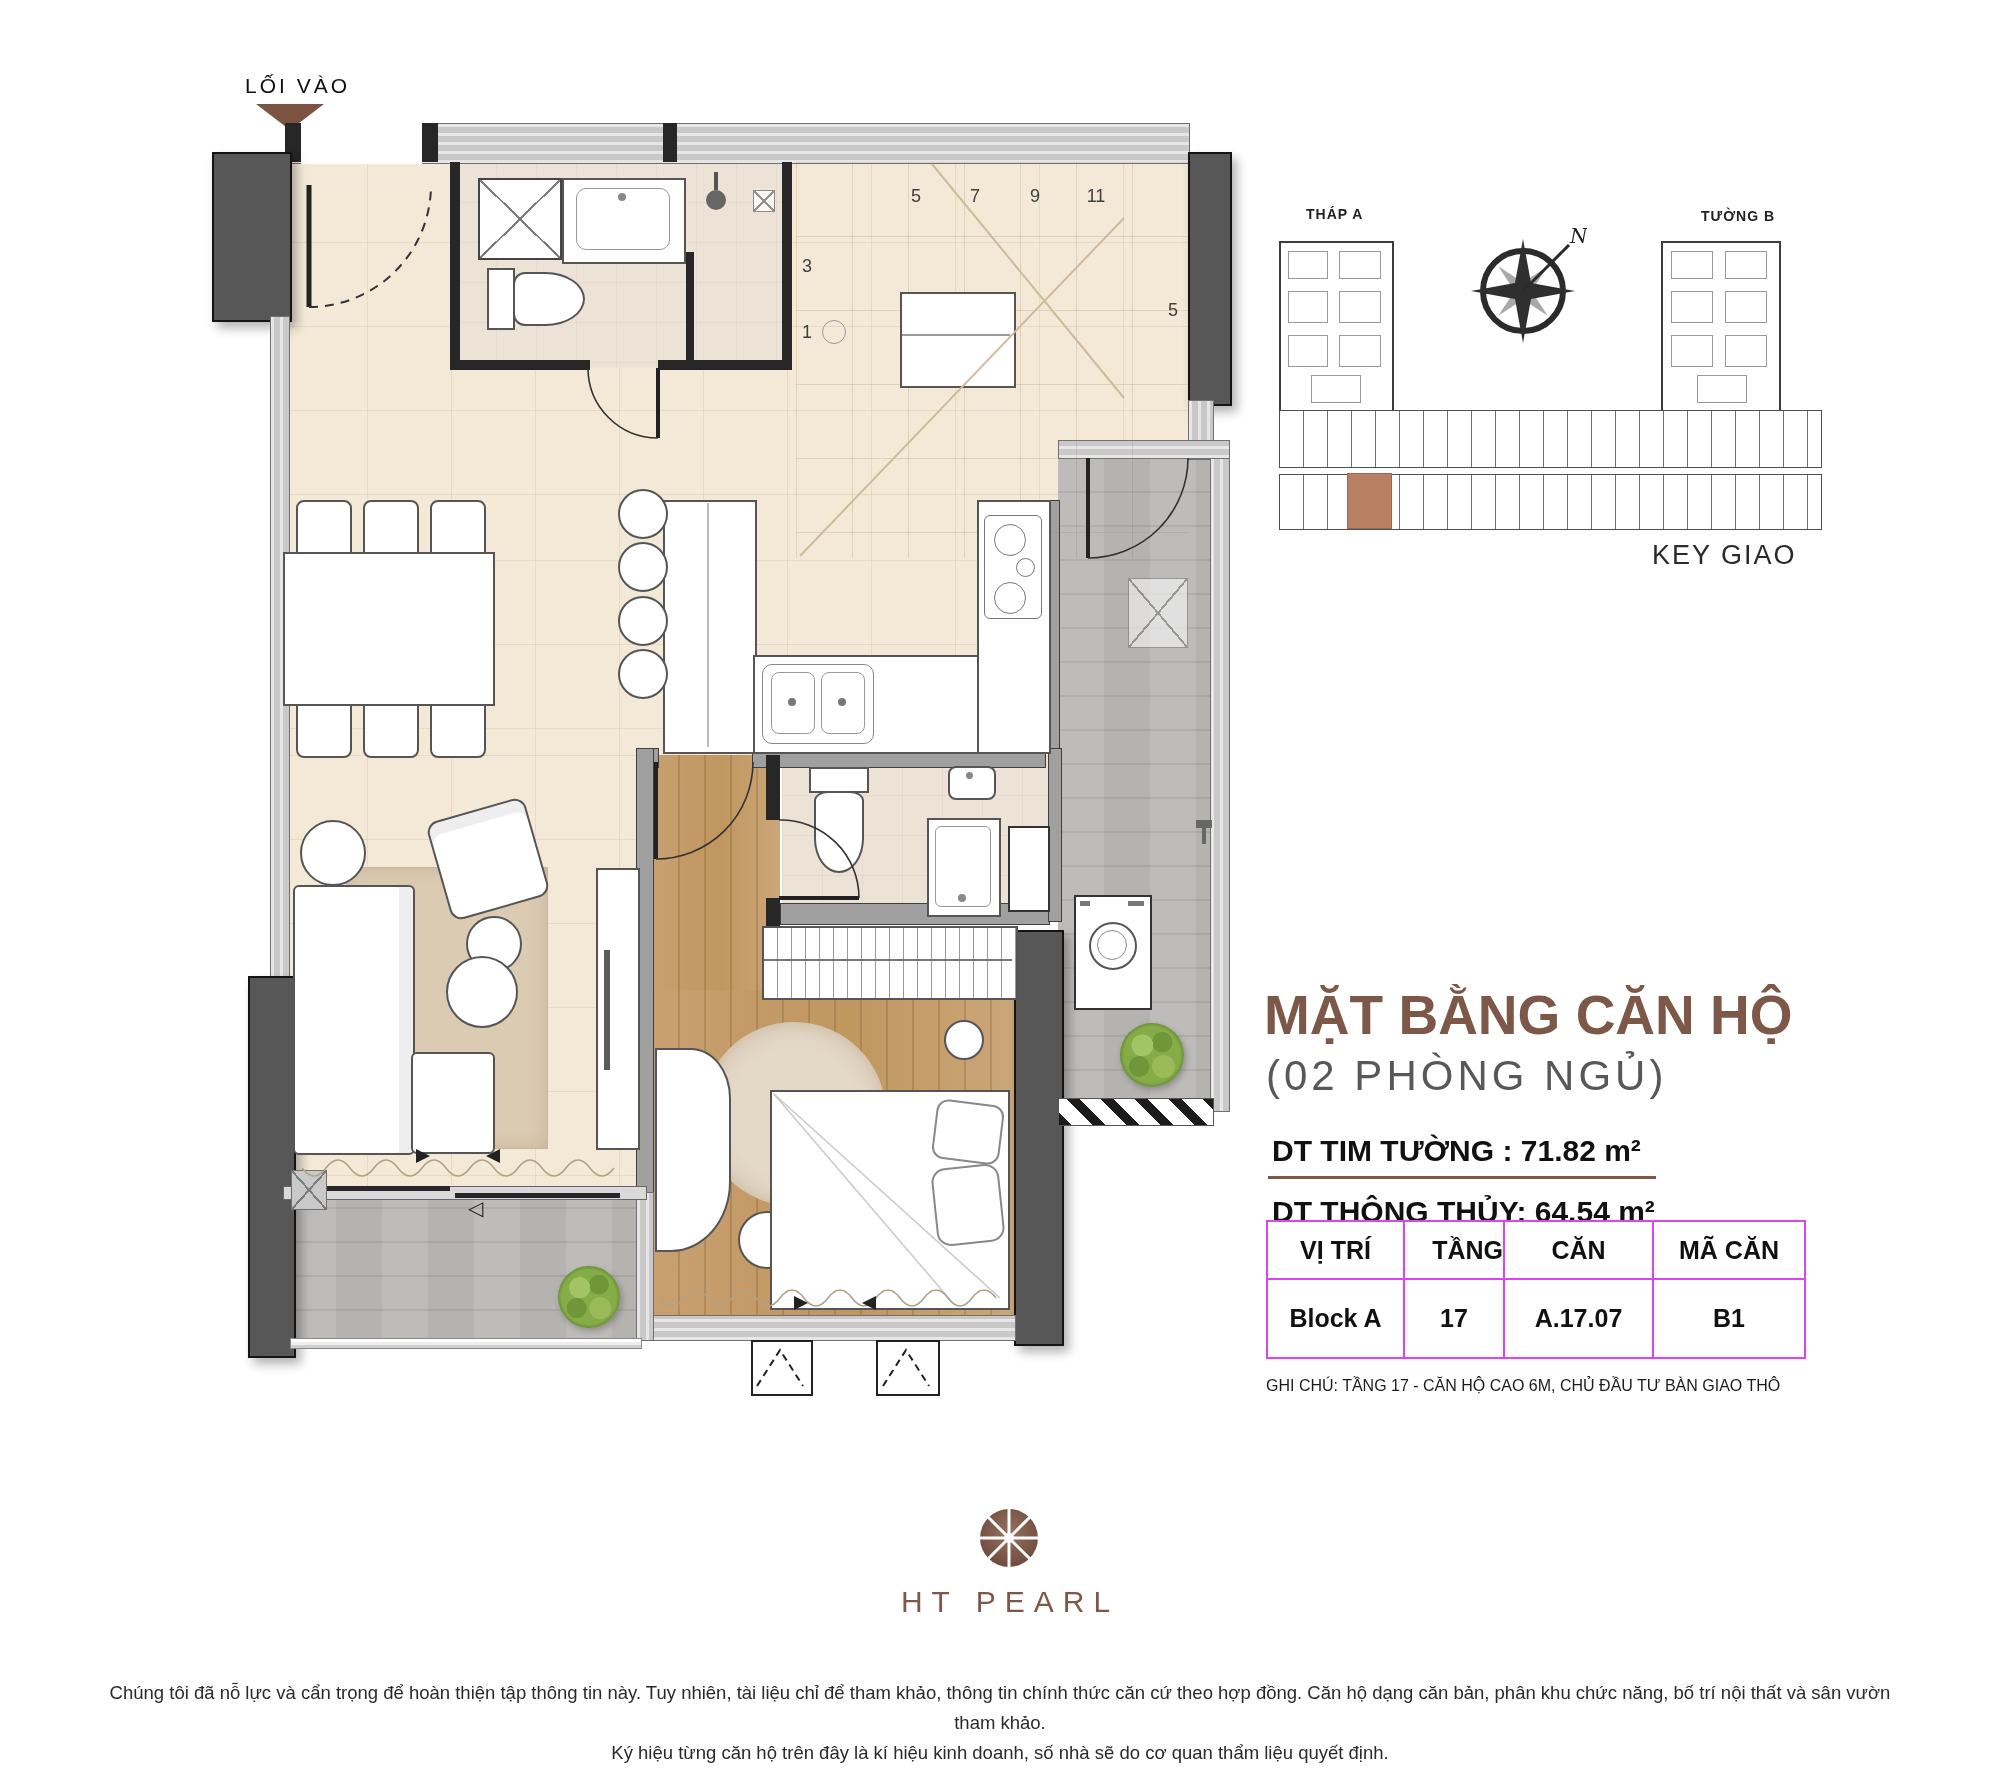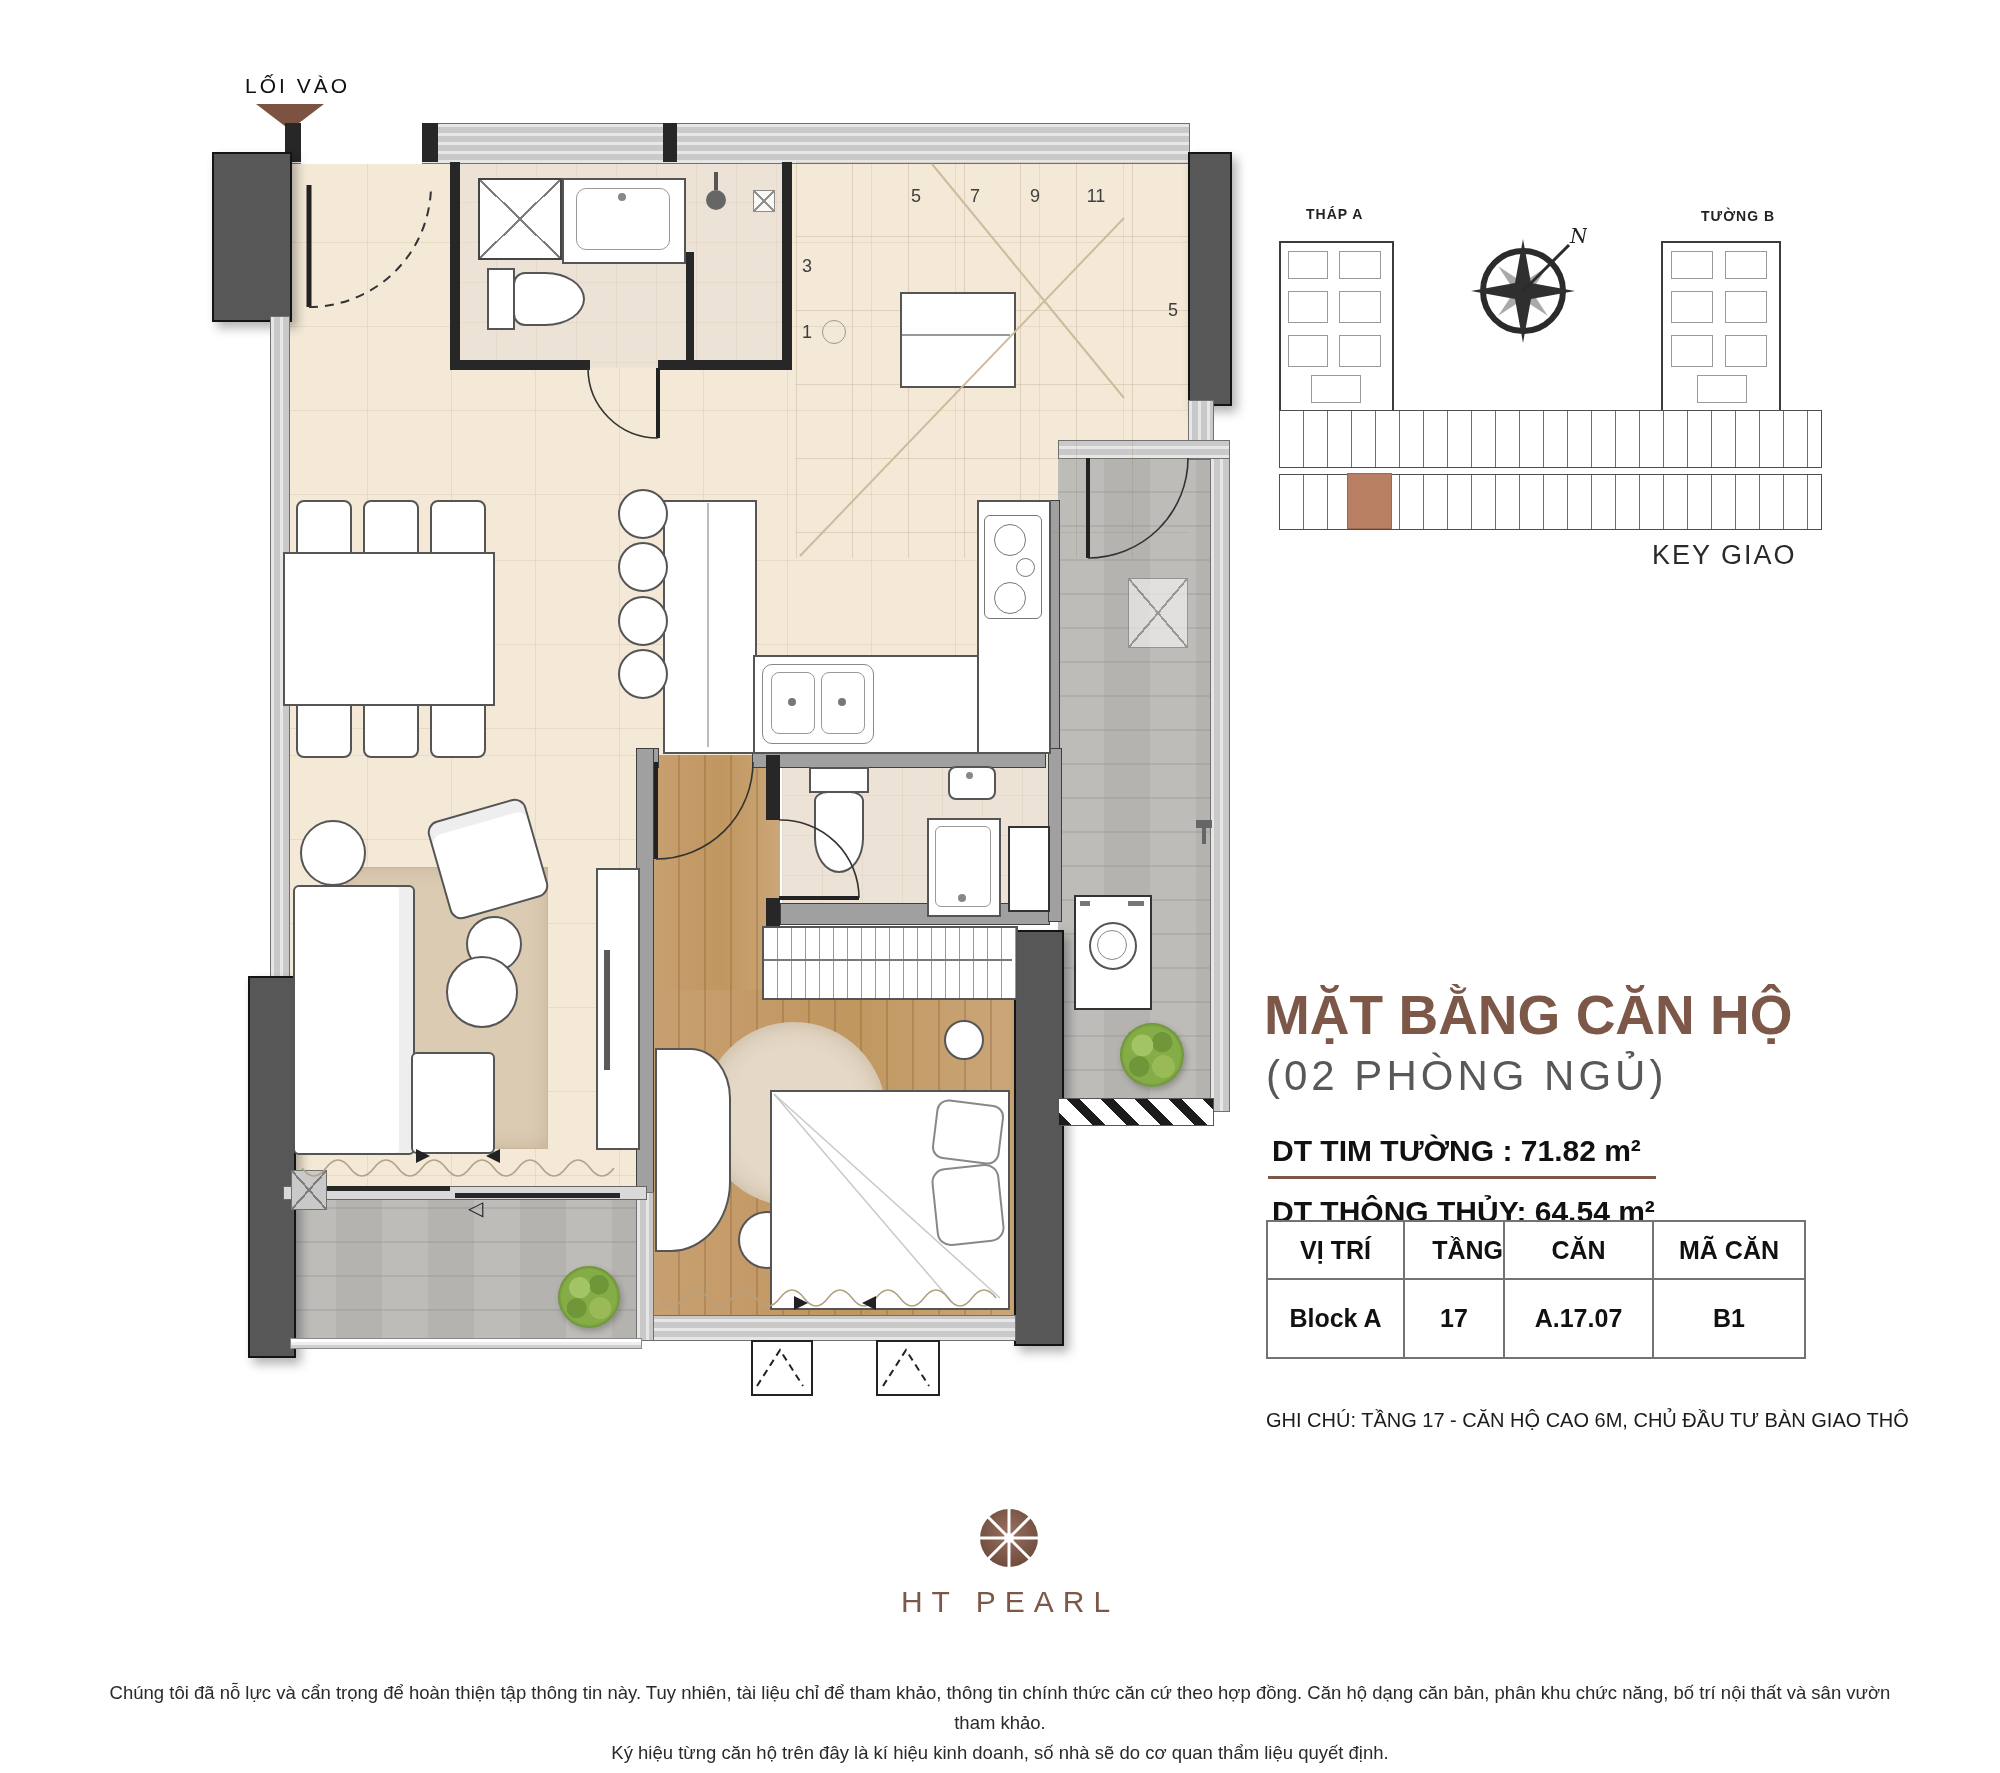--- a/index.html
+++ b/index.html
@@ -58,24 +58,24 @@
   .kp-tower{background:#fff;border:2px solid #3c3c3c;}
   .kp-cell{position:absolute;border:1px solid #9a9a9a;}
   .kp-band{background:repeating-linear-gradient(90deg, rgba(0,0,0,0) 0 23px, #6e6e6e 23px 24px), #fff;border:1px solid #4e4e4e;}
   .kp-label{position:absolute;font-size:14px;font-weight:bold;color:#222;letter-spacing:1px;}
   
   #info-title{position:absolute;left:1264px;top:983px;font-size:55px;font-weight:bold;color:#7d5848;letter-spacing:0px;}
   #info-subtitle{position:absolute;left:1266px;top:1052px;font-size:42px;font-weight:normal;color:#585858;letter-spacing:4px;}
   .area-line{position:absolute;left:1272px;font-size:30px;font-weight:bold;color:#111;}
   #divider{position:absolute;left:1268px;top:1176px;width:388px;height:3px;background:#7d5848;}
   #unit-table{position:absolute;left:1266px;top:1220px;width:530px;height:137px;border-collapse:collapse;table-layout:fixed;}
-  #unit-table th,#unit-table td{border:2px solid #737373;text-align:center;vertical-align:middle;
+  #unit-table th,#unit-table td{border:2px solid #d946ef;text-align:center;vertical-align:middle;
       font-size:25px;font-weight:bold;color:#111;padding:0;}
   #unit-table th{height:56px;} #unit-table td{height:77px;}
-  #plan-note{position:absolute;left:1266px;top:1377px;font-size:20px;color:#1c1c1c;margin-top:32px;}
+  #plan-note{position:absolute;left:1266px;top:1377px;font-size:16px;color:#1c1c1c;}
   #logo-text{position:absolute;left:860px;top:1585px;width:300px;text-align:center;
       font-size:30px;color:#7d5848;letter-spacing:9px;font-weight:normal;}
   #disclaimer{position:absolute;left:100px;top:1678px;width:1800px;text-align:center;
       font-size:18.5px;line-height:1.62;color:#2a2a2a;}
   #entry-label{position:absolute;left:245px;top:74px;font-size:21px;letter-spacing:3px;color:#111;}
   #entry-arrow{position:absolute;left:256px;top:104px;width:0;height:0;
       border-left:34px solid transparent;border-right:34px solid transparent;border-top:26px solid #7c5340;}
   #keyplan-caption{position:absolute;left:1652px;top:540px;font-size:27px;color:#2a2a2a;letter-spacing:2px;}
   svg.overlay{position:absolute;left:0;top:0;pointer-events:none;}
 </style>

